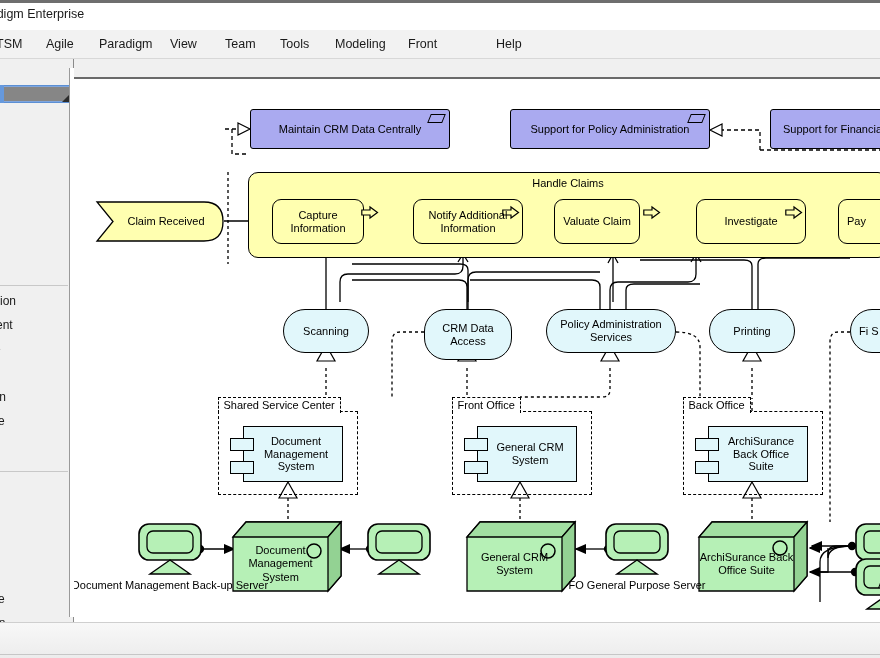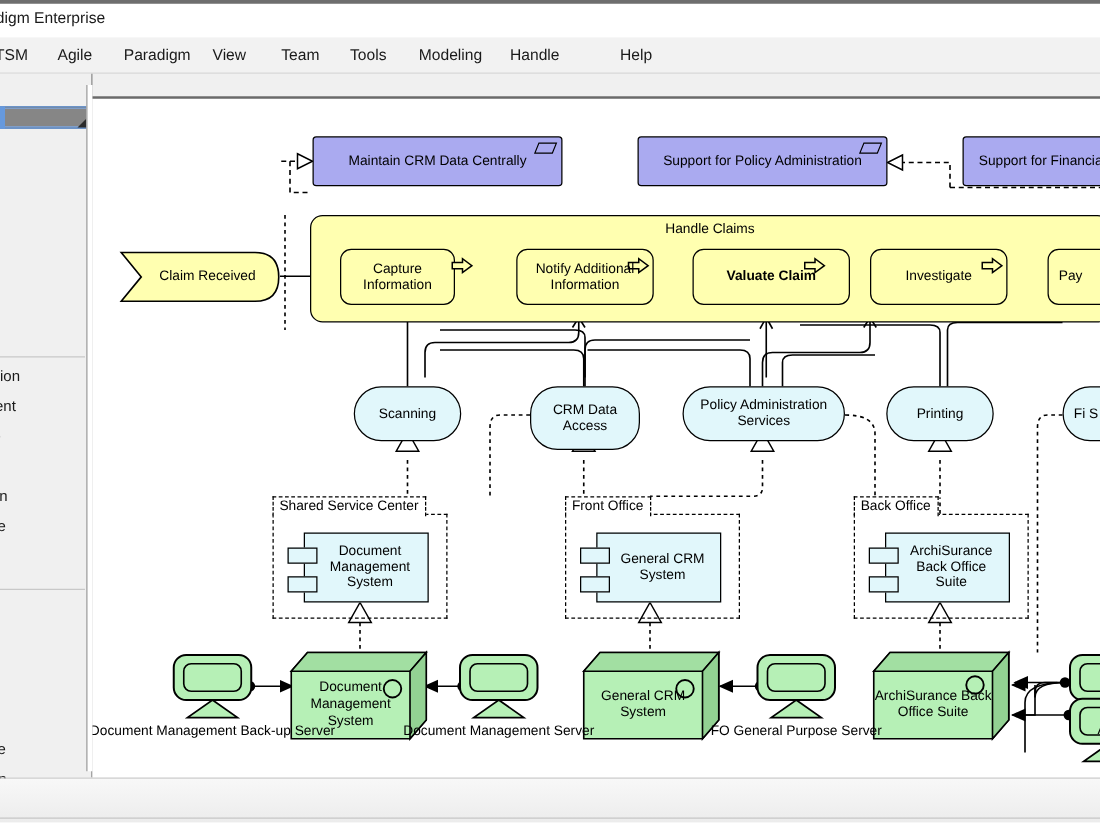--- a/index.html
+++ b/index.html
@@ -214,21 +214,21 @@
   </div>
 
   <div id="menubar">
     <div class="menu-item" style="left:-6px">TSM</div>
     <div class="menu-item" style="left:44px">Agile</div>
     <div class="menu-item" style="left:97px">Paradigm</div>
     <div class="menu-item" style="left:168px">View</div>
     <div class="menu-item" style="left:223px">Team</div>
     <div class="menu-item" style="left:278px">Tools</div>
     <div class="menu-item" style="left:333px">Modeling</div>
-    <div class="menu-item" style="left:406px">Handle</div>
+    <div class="menu-item" style="left:406px">Front</div>
     <div class="menu-item" style="left:494px">Help</div>
   </div>
 
   <div id="leftpanel">
     <div id="lp-selected-tab">
       <div class="corner"></div>
     </div>
     <div id="lp-accent"></div>
     <div class="lp-divider" style="top:226px"></div>
 
@@ -384,21 +384,21 @@
         <div class="lbl">Capture Information</div>
       </div>
 
       <div class="shape bproc" style="left:413px; top:197px; width:110px; height:45px;">
         <svg class="arrowicon ovl" style="left:88px; top:6px;" width="18" height="13">
           <path d="M0.8,4 L9,4 L9,1 L16.5,6.5 L9,12 L9,9 L0.8,9 Z" fill="#ffffb0" stroke="#000" stroke-width="1.2"></path>
         </svg>
         <div class="lbl">Notify Additional Information</div>
       </div>
 
-      <div class="shape bproc" style="left:554px; top:197px; width:126px; height:45px;font-weight:bold;">
+      <div class="shape bproc" style="left:554px; top:197px; width:86px; height:45px;">
         <svg class="arrowicon ovl" style="left:88px; top:6px;" width="18" height="13">
           <path d="M0.8,4 L9,4 L9,1 L16.5,6.5 L9,12 L9,9 L0.8,9 Z" fill="#ffffb0" stroke="#000" stroke-width="1.2"></path>
         </svg>
         <div class="lbl">Valuate Claim</div>
       </div>
 
       <div class="shape bproc" style="left:696px; top:197px; width:110px; height:45px;">
         <svg class="arrowicon ovl" style="left:88px; top:6px;" width="18" height="13">
           <path d="M0.8,4 L9,4 L9,1 L16.5,6.5 L9,12 L9,9 L0.8,9 Z" fill="#ffffb0" stroke="#000" stroke-width="1.2"></path>
         </svg>
@@ -495,21 +495,20 @@
       </div>
       <div class="device-label" style="left:170px; top:577px; width:220px;">Document Management Back-up Server</div>
 
       <div class="shape device" style="left:367px; top:521px; width:64px; height:52px;">
         <svg class="ovl" width="64" height="52">
           <rect x="1" y="1" width="62" height="36" rx="10" fill="#b6f0b6" stroke="#000" stroke-width="1.6"></rect>
           <rect x="9" y="8" width="46" height="22" rx="6" fill="#b6f0b6" stroke="#000" stroke-width="1.3"></rect>
           <polygon points="32,37 52,51 12,51" fill="#b6f0b6" stroke="#000" stroke-width="1.4"></polygon>
         </svg>
       </div>
-      <div class="device-label" style="left:399px; top:577px; width:200px;">Document Management Server</div>
 
       <div class="shape device" style="left:605px; top:521px; width:64px; height:52px;">
         <svg class="ovl" width="64" height="52">
           <rect x="1" y="1" width="62" height="36" rx="10" fill="#b6f0b6" stroke="#000" stroke-width="1.6"></rect>
           <rect x="9" y="8" width="46" height="22" rx="6" fill="#b6f0b6" stroke="#000" stroke-width="1.3"></rect>
           <polygon points="32,37 52,51 12,51" fill="#b6f0b6" stroke="#000" stroke-width="1.4"></polygon>
         </svg>
       </div>
       <div class="device-label" style="left:637px; top:577px; width:180px;">FO General Purpose Server</div>
 

